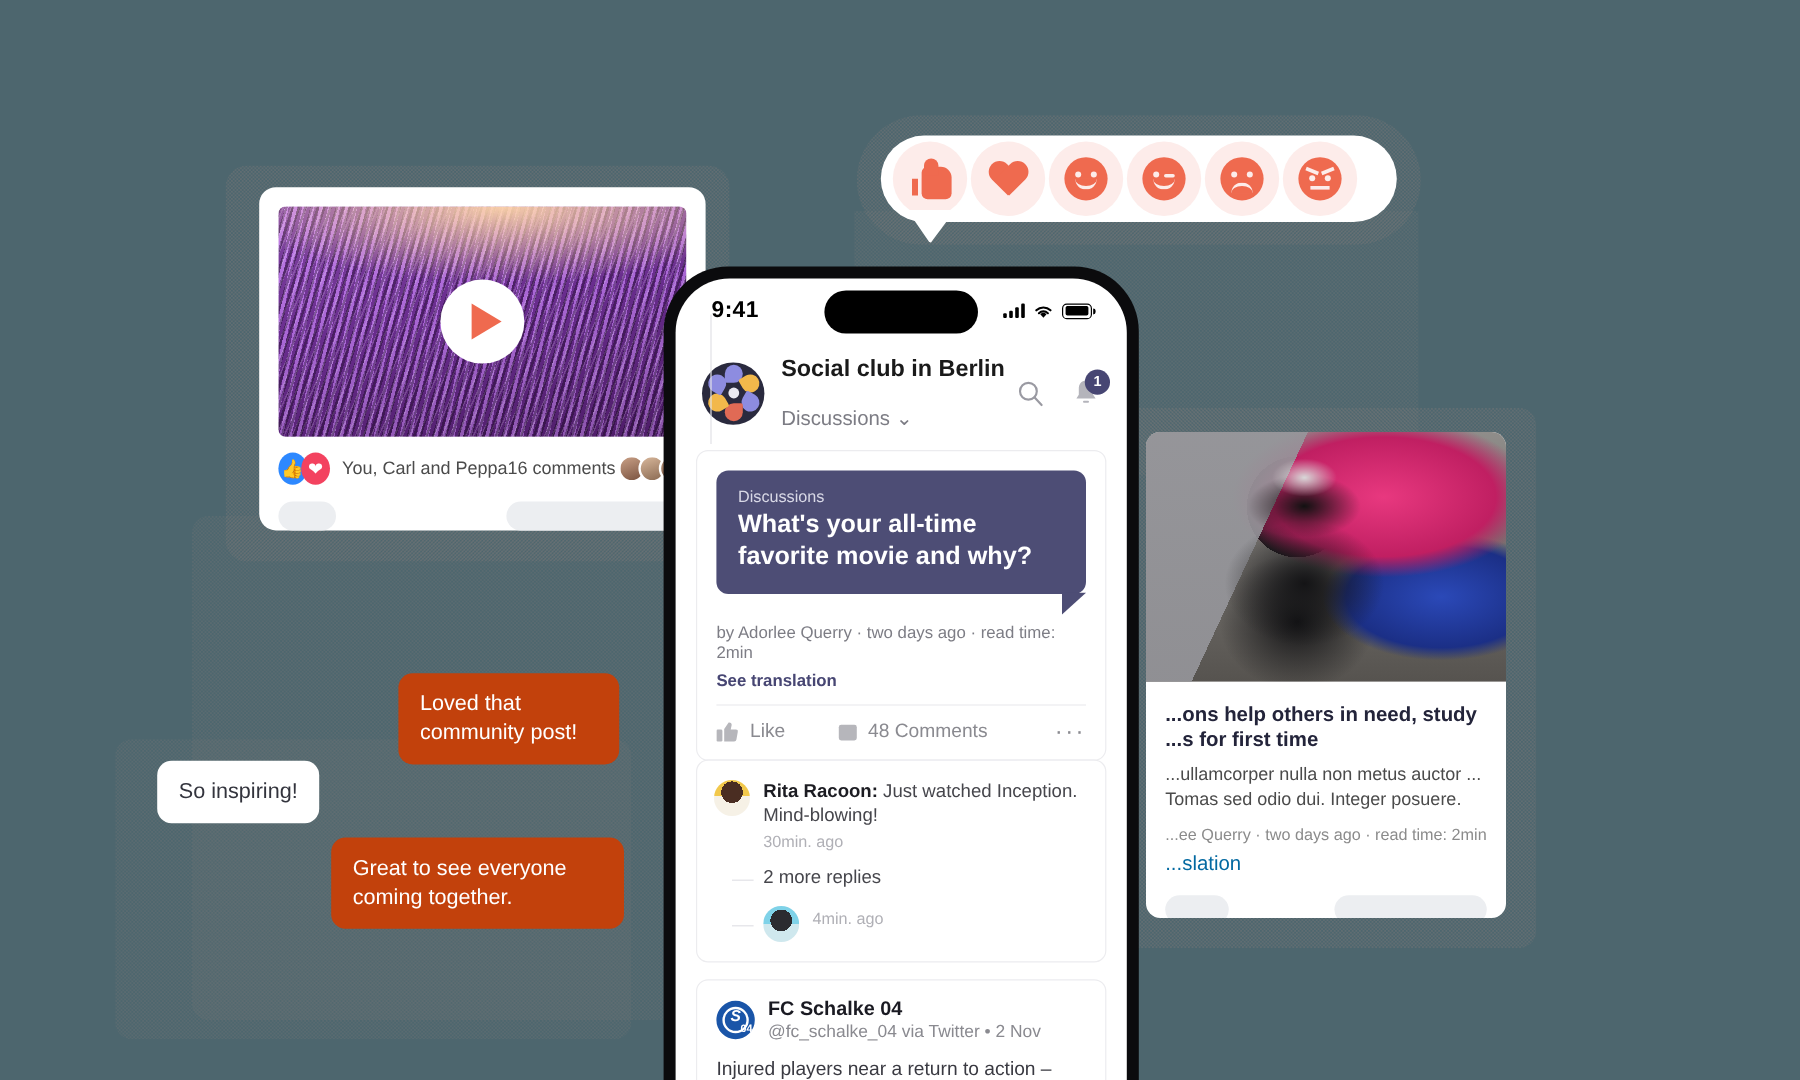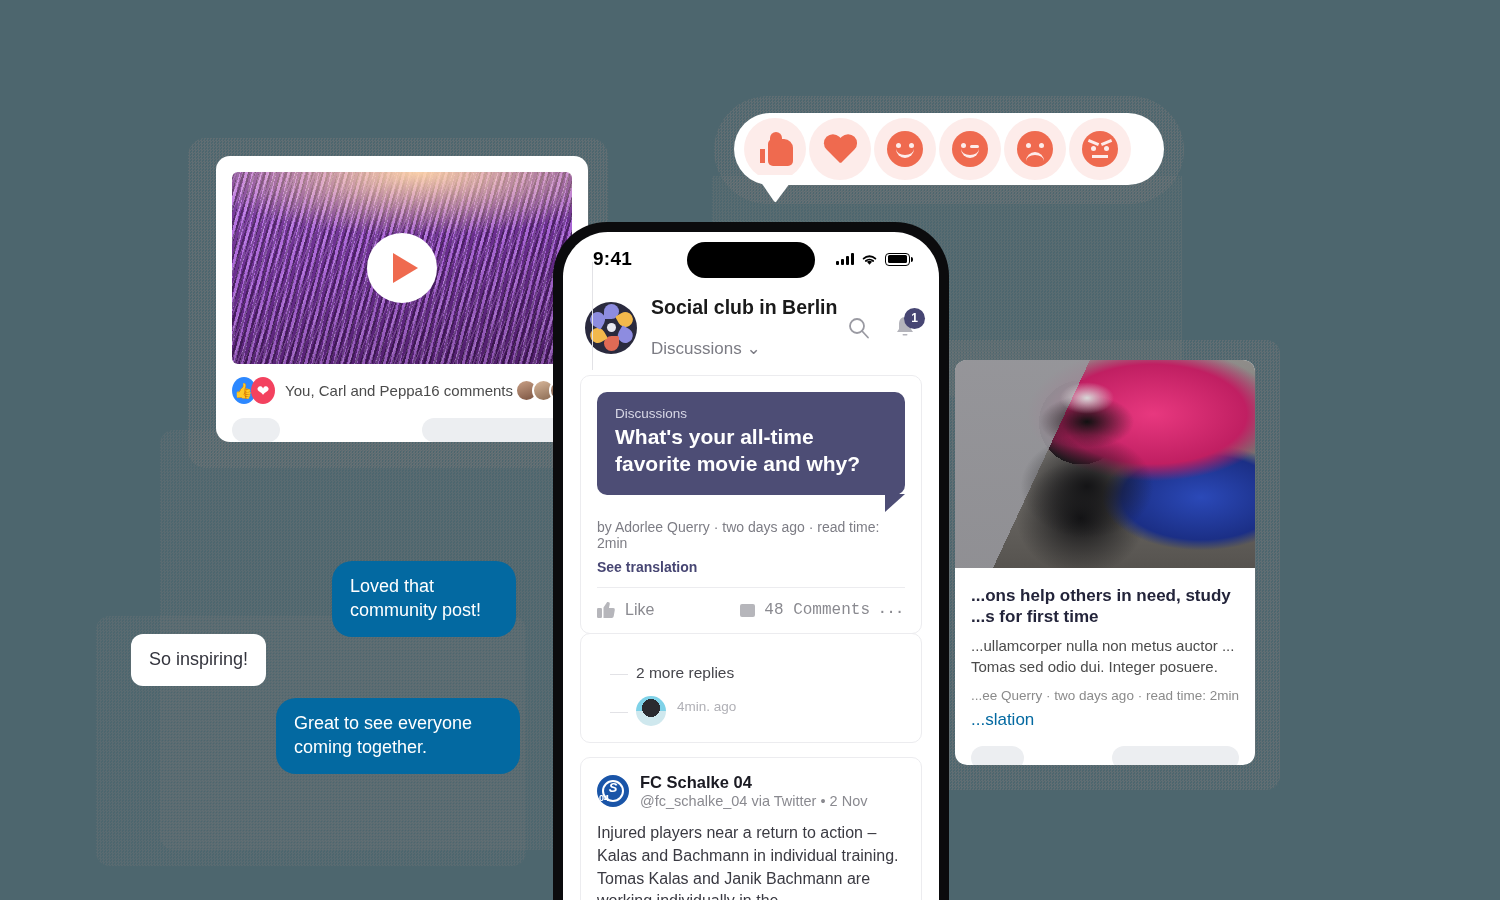--- a/index.html
+++ b/index.html
@@ -118,21 +118,21 @@
   .thumb .hand { position:absolute; left:11px; bottom:0; width:25px; height:27px; background:#ef6a4f; border-radius:5px 9px 5px 5px; }
   .thumb .up { position:absolute; left:13px; top:0; width:12px; height:14px; background:#ef6a4f; border-radius:6px 6px 0 0; }
 
   
   .chat {
     position: absolute;
     border-radius: 12px;
     padding: 14px 18px;
     font-size: 18px; line-height: 1.33;
   }
-  .chat.dark { background:#0369a1; color:#fff;border-radius:20px; }
+  .chat.dark { background:#c2410c; color:#fff; }
   .chat.light { background:#fff; color:#33343d; }
   #chat-1 { left: 332px; top: 561px; width: 184px; }
   #chat-2 { left: 131px; top: 634px; }
   #chat-3 { left: 276px; top: 698px; width: 244px; }
 
   
   #article-card {
     position: absolute; left: 955px; top: 360px;
     width: 300px; height: 405px;
     background: #fff; border-radius: 12px;
@@ -234,21 +234,21 @@
   #discussion-kicker { font-size: 13.5px; color:#d8d8e6; }
   #discussion-title { font-size: 21px; font-weight:bold; color:#fff; line-height:1.27; margin-top:3px; }
   #discussion-byline { margin-top: 24px; font-size: 14px; color:#7d7d85; }
   #discussion-translate { margin-top:8px; font-size:14px; color:#474673; font-weight:bold; }
   #discussion-actions {
     margin-top: 12px; padding-top: 13px; border-top:1px solid #ececef;
     display:flex; align-items:center; font-size: 16px; color:#8a8a90;
   }
   .act { display:flex; align-items:center; gap:9px; }
   #act-like { flex: 0 0 auto; }
-  #act-comments { margin-left: 86px; font-family: Liberation Mono, monospace; }
+  #act-comments { margin-left: 45px; }
   #act-more { margin-left:auto; letter-spacing:2px; font-size:20px; line-height:0.5; }
   .cmt-sq { width:15px; height:13px; background:#b6b6bb; border-radius:2px; }
 
   #comments-card { padding: 16px 16px 16px 14px; border-top:none; }
   .comment { display:flex; gap: 11px; position:relative; }
   .avatar { width:30px; height:30px; border-radius:50%; flex:0 0 auto; overflow:hidden; position:relative; }
   .cmt-body { font-size:15.5px; line-height:1.3; color:#46464c; }
   .cmt-body b { color:#1c1c22; }
   .cmt-time { font-size:13.5px; color:#b0b0b6; margin-top:3px; }
   #thread-line {
@@ -268,21 +268,21 @@
 
   #tweet-card { padding: 15px 16px 10px 16px; margin-top: 14px; }
   #tweet-head { display:flex; align-items:center; gap:11px; }
   #schalke-logo {
     width:32px; height:32px; border-radius:50%;
     background:#1a55a8; position:relative; flex:0 0 auto;
     border:2px solid #1a55a8;
   }
   #schalke-logo .in { position:absolute; inset:3px; border-radius:50%; border:2px solid #fff; }
   #schalke-logo .s { position:absolute; left:0; right:0; top:3px; text-align:center; color:#fff; font-size:13px; font-weight:bold; font-style:italic; }
-  #schalke-logo .n { position:absolute; left:0; right:0; bottom:2px; text-align:left; color:#fff; font-size:9px; font-weight:bold; }
+  #schalke-logo .n { position:absolute; left:0; right:0; bottom:2px; text-align:right; color:#fff; font-size:9px; font-weight:bold; }
   #tweet-name { font-size:16.5px; font-weight:bold; color:#1a1a22; }
   #tweet-handle { font-size:14.5px; color:#8a8a90; margin-top:1px; }
   #tweet-text { margin-top: 13px; font-size:16px; line-height:1.42; color:#3a3a42; }
 
   .ph-avatar-a { background: radial-gradient(circle at 50% 34%, #4a2d22 0 9px, rgba(0,0,0,0) 9px), linear-gradient(180deg,#f2c84b 0 45%, #f6f1e6 45%); }
   .ph-avatar-b { background: radial-gradient(circle at 50% 40%, #2b2b30 0 9px, rgba(0,0,0,0) 9px), linear-gradient(180deg,#7fd2e8 0 50%, #cfe8ee 50%); }
 </style>
 </head>
 <body>
 
@@ -461,20 +461,29 @@
           <div class="act" id="act-comments">
             <span class="cmt-sq"></span>
             <span>48 Comments</span>
           </div>
           <div id="act-more">···</div>
         </div>
       </div>
 
       <div class="feed-card" id="comments-card" style="margin-top:-1px;border-top:1px solid #ececef">
         <div id="thread-line"></div>
+        <div class="comment">
+          <div class="avatar ph-avatar-a"></div>
+          <div>
+            <div class="cmt-body">
+              <b>Rita Racoon:</b><span> Just watched Inception. Mind-blowing!</span>
+            </div>
+            <div class="cmt-time">30min. ago</div>
+          </div>
+        </div>
         <div id="more-replies">2 more replies</div>
         <div id="reply">
           <div class="avatar ph-avatar-b"></div>
           <div>
             <div class="cmt-time">4min. ago</div>
           </div>
         </div>
       </div>
 
       <div class="feed-card" id="tweet-card">

